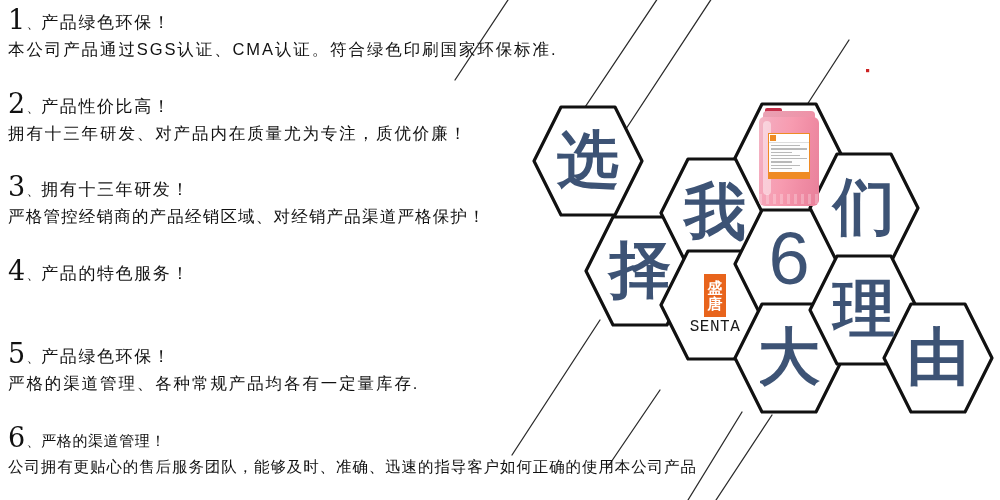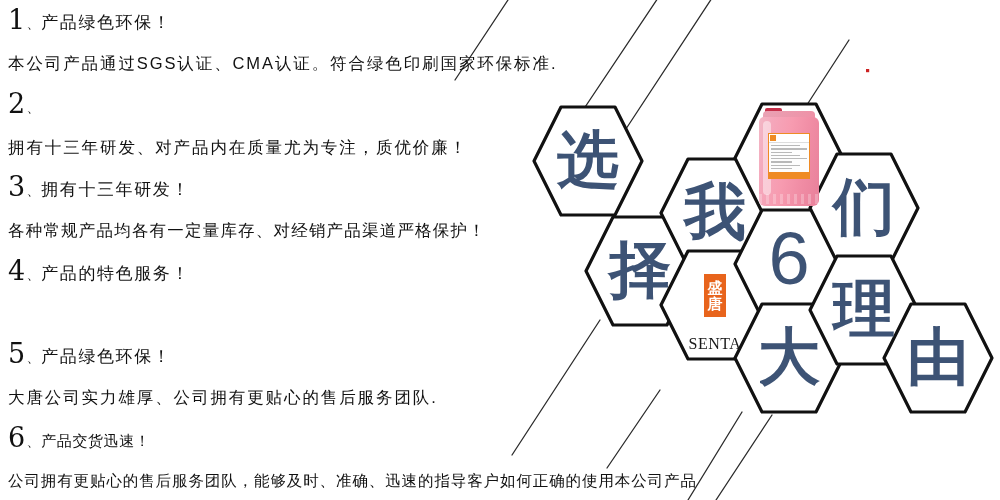--- a/index.html
+++ b/index.html
@@ -33,21 +33,21 @@
   .feat-dun{
     font-size:14px;line-height:14px;margin:0 1px 0 1px;position:relative;top:-1px;
   }
   .feat-title{
     font-size:17px;line-height:19px;letter-spacing:1.6px;font-weight:400;
     color:#111;
     position:relative;top:-1px;text-align:right;
   }
   .feat-body{
     font-size:16.5px;line-height:20px;letter-spacing:1.2px;
-    color:#111;white-space:nowrap;margin-top:20px;
+    color:#111;white-space:nowrap;margin-top:6px;
   }
   .feat-body.wide{letter-spacing:1.9px;}
 
   
   #hexes{position:absolute;left:0;top:0;width:1000px;height:500px;}
   .hex-label{
     position:absolute;
     color:#3d5375;
     font-weight:700;
     font-family:"DejaVu Sans","Liberation Sans",sans-serif;
@@ -66,23 +66,23 @@
     display:flex;flex-direction:column;align-items:center;justify-content:center;
     border:1.5px solid #e8641c;
     box-sizing:border-box;
   }
   #logo-stamp span{
     color:#fff;font-size:15px;line-height:16px;font-weight:700;
     font-family:"DejaVu Sans","Liberation Sans",sans-serif;
     display:block;
   }
   #logo-text{
-    font-family:Liberation Serif, serif;
+    font-family:Liberation Mono, monospace;
     font-size:16px;line-height:18px;letter-spacing:0.5px;color:#1a1a1a;
-    margin-top:18px;font-weight:400;
+    margin-top:1px;font-weight:400;
   }
 
   
   #bottle{
     position:absolute;left:757px;top:107px;width:64px;height:100px;
   }
   .b-body{
     position:absolute;left:2px;top:10px;width:60px;height:89px;
     background:linear-gradient(100deg,#f2b8c6 0%,#f5a7bb 18%,#f79bb0 45%,#f08ca4 72%,#e8809a 100%);
     border-radius:5px 6px 6px 6px;
@@ -142,55 +142,56 @@
         <span class="feat-dun">、</span>
         <span class="feat-title">产品绿色环保！</span>
       </div>
       <div class="feat-body wide">本公司产品通过SGS认证、CMA认证。符合绿色印刷国家环保标准.</div>
     </div>
 
     <div class="feature" style="top:90px;">
       <div class="feat-head">
         <span class="feat-num">2</span>
         <span class="feat-dun">、</span>
+        <span class="feat-title">产品性价比高！</span>
       </div>
       <div class="feat-body wide">拥有十三年研发、对产品内在质量尤为专注，质优价廉！</div>
     </div>
 
     <div class="feature" style="top:173px;">
       <div class="feat-head">
         <span class="feat-num">3</span>
         <span class="feat-dun">、</span>
         <span class="feat-title">拥有十三年研发！</span>
       </div>
-      <div class="feat-body">各种常规产品均各有一定量库存、对经销产品渠道严格保护！</div>
+      <div class="feat-body">严格管控经销商的产品经销区域、对经销产品渠道严格保护！</div>
     </div>
 
     <div class="feature" style="top:257px;">
       <div class="feat-head">
         <span class="feat-num">4</span>
         <span class="feat-dun">、</span>
         <span class="feat-title">产品的特色服务！</span>
       </div>
     </div>
 
     <div class="feature" style="top:340px;">
       <div class="feat-head">
         <span class="feat-num">5</span>
         <span class="feat-dun">、</span>
         <span class="feat-title">产品绿色环保！</span>
       </div>
-      <div class="feat-body wide">大唐公司实力雄厚、公司拥有更贴心的售后服务团队.</div>
+      <div class="feat-body wide">严格的渠道管理、各种常规产品均各有一定量库存.</div>
     </div>
 
     <div class="feature" style="top:424px;width:990px;">
       <div class="feat-head">
         <span class="feat-num">6</span>
         <span class="feat-dun">、</span>
-        <span class="feat-title" style="font-size:15px;letter-spacing:0.6px;">产品交货迅速！</span>
+        <span class="feat-title" style="font-size:15px;letter-spacing:0.6px;">严格的渠道管理！</span>
       </div>
       <div class="feat-body" style="font-size:15.5px;letter-spacing:0.9px;">公司拥有更贴心的售后服务团队，能够及时、准确、迅速的指导客户如何正确的使用本公司产品</div>
     </div>
 
   </div>
 
   <div id="hexes">
     <svg width="1000" height="500" viewBox="0 0 1000 500" style="position:absolute;left:0;top:0;">
       <g fill="#ffffff" stroke="#111111" stroke-width="3.2" stroke-linejoin="round">
 

